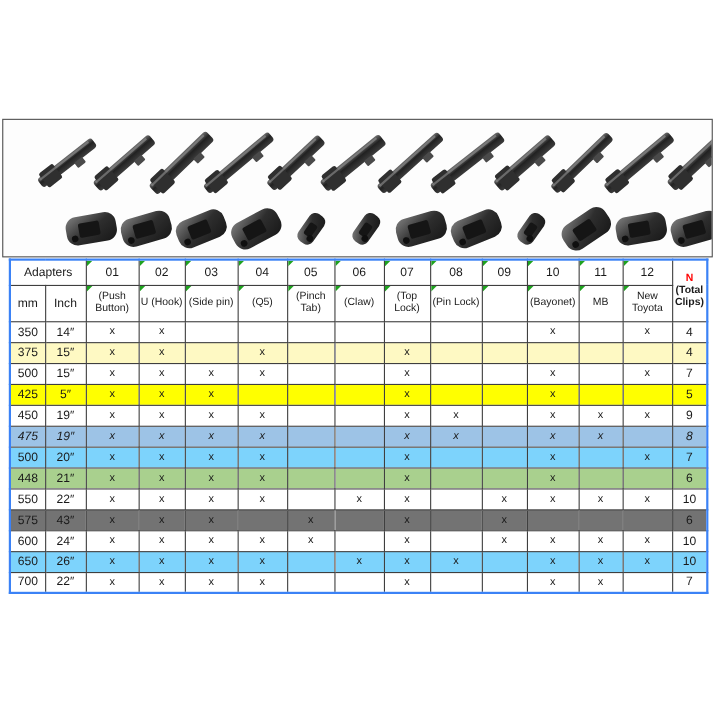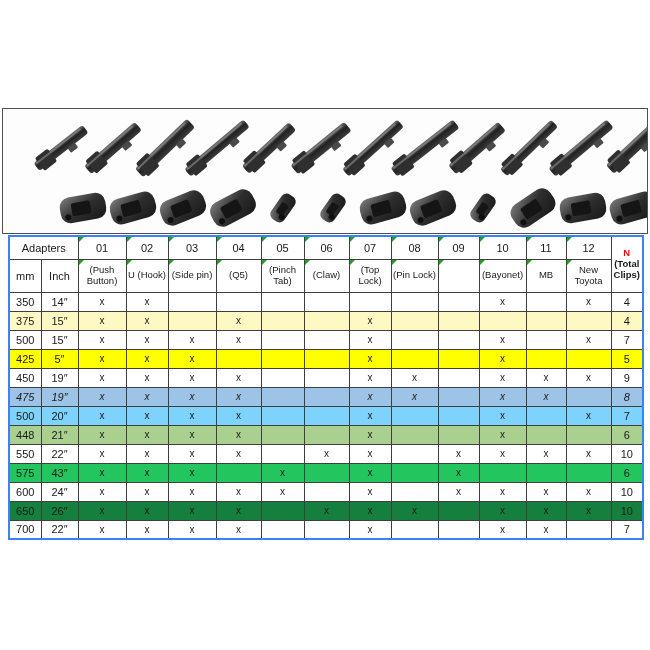--- a/index.html
+++ b/index.html
@@ -429,21 +429,21 @@
             <td class="mark"></td>
             <td class="mark">x</td>
             <td class="mark">x</td>
             <td class="mark"></td>
             <td class="mark">x</td>
             <td class="mark">x</td>
             <td class="mark">x</td>
             <td class="mark">x</td>
             <td class="total">10</td>
           </tr>
-          <tr class="dr" style="background: #22c55e; padding-left: 29px;">
+          <tr class="dr" style="background: #737373; padding-left: 29px;">
             <td class="mm">575</td>
             <td class="inch">43″</td>
             <td class="mark">x</td>
             <td class="mark">x</td>
             <td class="mark">x</td>
             <td class="mark"></td>
             <td class="mark">x</td>
             <td class="mark"></td>
             <td class="mark">x</td>
             <td class="mark"></td>
@@ -463,21 +463,21 @@
             <td class="mark">x</td>
             <td class="mark"></td>
             <td class="mark">x</td>
             <td class="mark"></td>
             <td class="mark">x</td>
             <td class="mark">x</td>
             <td class="mark">x</td>
             <td class="mark">x</td>
             <td class="total">10</td>
           </tr>
-          <tr class="dr" style="background: #15803d;">
+          <tr class="dr" style="background: #7dd3fc;">
             <td class="mm">650</td>
             <td class="inch">26″</td>
             <td class="mark">x</td>
             <td class="mark">x</td>
             <td class="mark">x</td>
             <td class="mark">x</td>
             <td class="mark"></td>
             <td class="mark">x</td>
             <td class="mark">x</td>
             <td class="mark">x</td>

